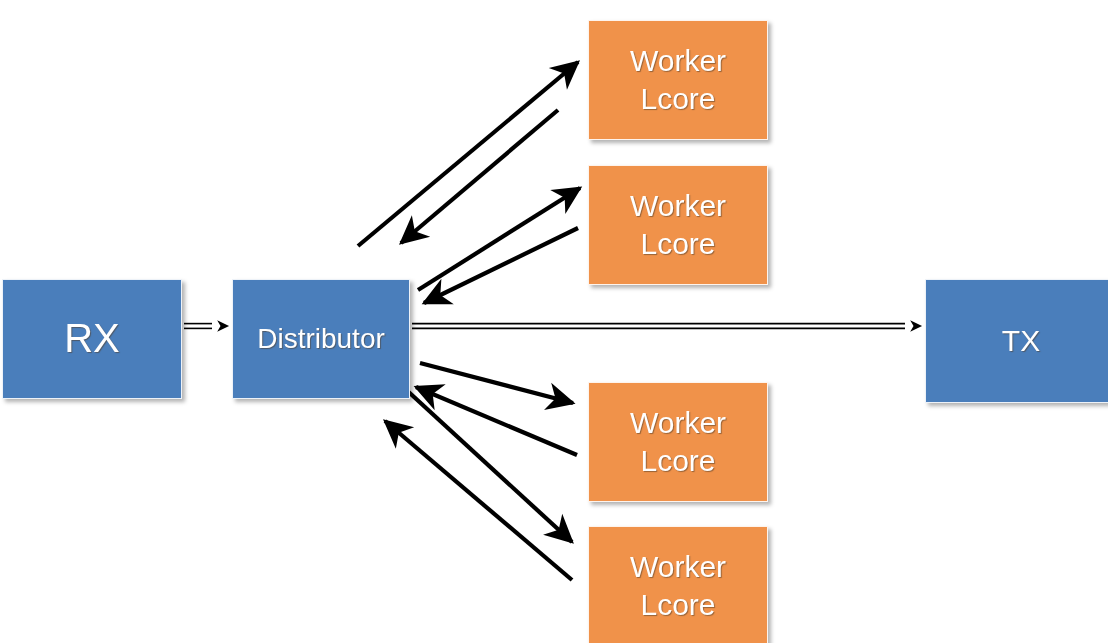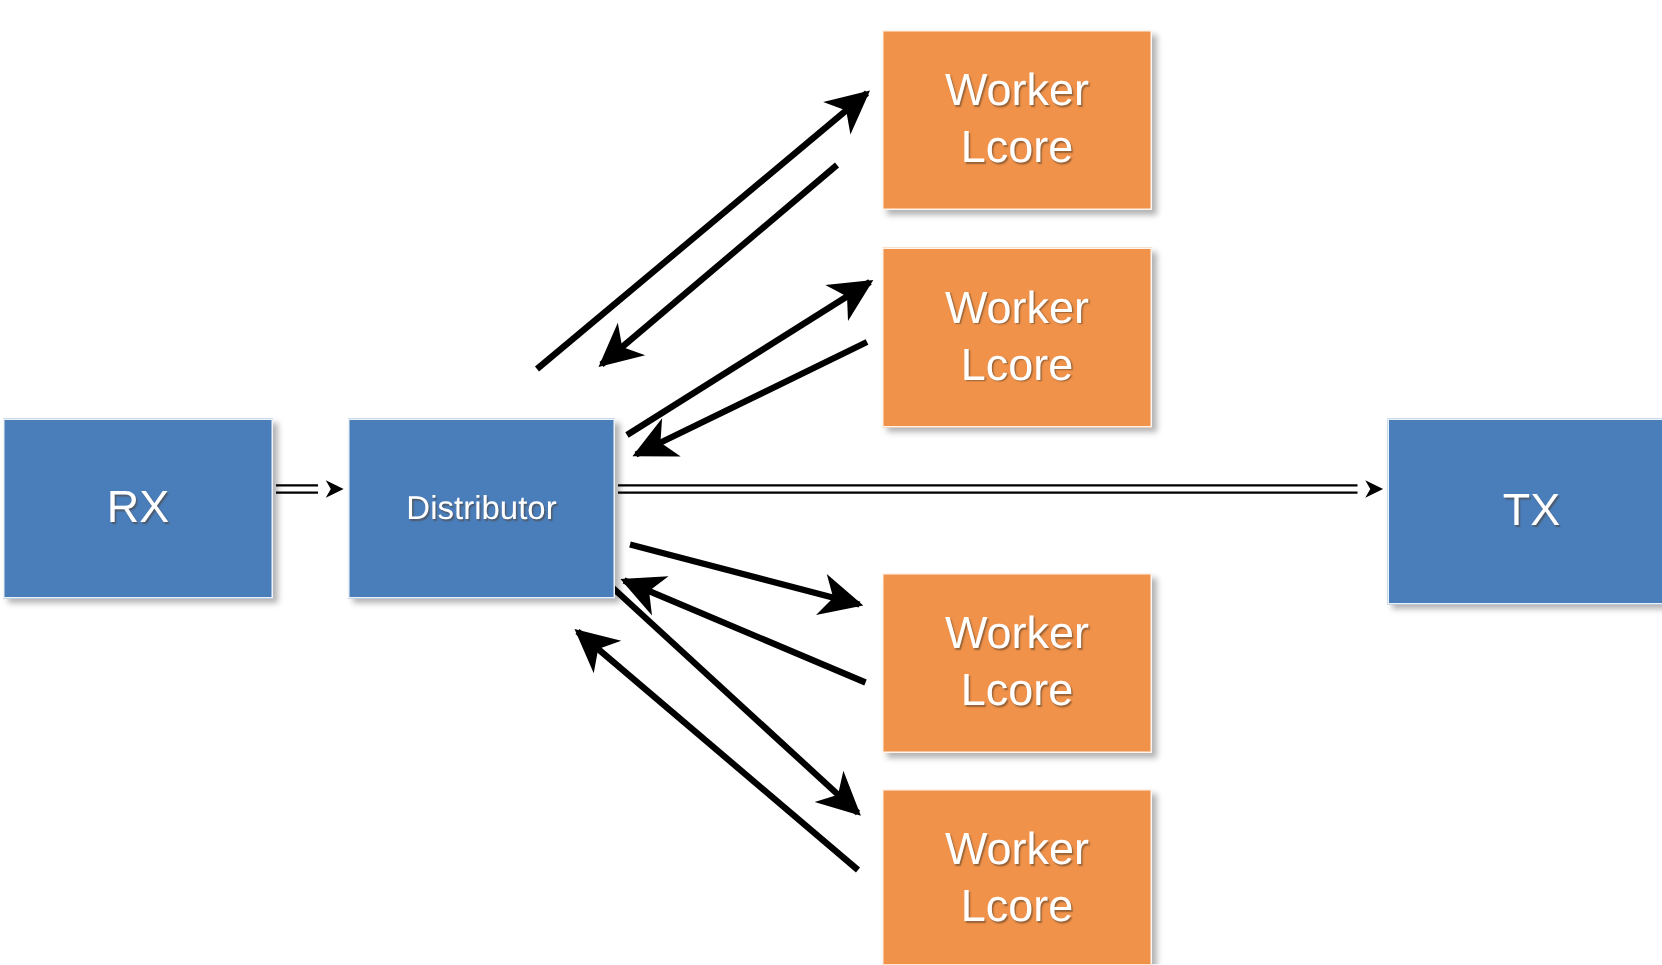--- a/index.html
+++ b/index.html
@@ -67,24 +67,24 @@
         <line x1="558" y1="110" x2="401" y2="243" stroke="#000000" stroke-width="4.2" stroke-linecap="butt" marker-end="url(#arrowSolid)"></line>
         <line x1="418" y1="290" x2="580" y2="188" stroke="#000000" stroke-width="4.2" stroke-linecap="butt" marker-end="url(#arrowSolid)"></line>
         <line x1="578" y1="228" x2="424" y2="303" stroke="#000000" stroke-width="4.2" stroke-linecap="butt" marker-end="url(#arrowSolid)"></line>
         <line x1="420" y1="363" x2="573" y2="403" stroke="#000000" stroke-width="4.2" stroke-linecap="butt" marker-end="url(#arrowSolid)"></line>
         <line x1="577" y1="455" x2="416" y2="387" stroke="#000000" stroke-width="4.2" stroke-linecap="butt" marker-end="url(#arrowSolid)"></line>
         <line x1="401" y1="385" x2="572" y2="542" stroke="#000000" stroke-width="4.2" stroke-linecap="butt" marker-end="url(#arrowSolid)"></line>
         <line x1="572" y1="580" x2="385" y2="421" stroke="#000000" stroke-width="4.2" stroke-linecap="butt" marker-end="url(#arrowSolid)"></line>
       </g>
   </svg>
 
-  <div class="node blue" style="left: 2px; top: 264px; width: 180px; height: 120px; font-size: 30px; background: rgb(74, 126, 187); color: rgb(255, 255, 255); text-align: right;">
+  <div class="node blue" style="left: 2px; top: 264px; width: 180px; height: 120px; font-size: 40px; background: rgb(74, 126, 187); color: rgb(255, 255, 255); text-align: right;">
       <span class="line">RX</span>
     </div>
-  <div class="node blue" style="left: 232px; top: 264px; width: 178px; height: 120px; font-size: 22px; background: rgb(74, 126, 187); color: rgb(255, 255, 255);">
+  <div class="node blue" style="left: 232px; top: 264px; width: 178px; height: 120px; font-size: 28px; background: rgb(74, 126, 187); color: rgb(255, 255, 255);">
       <span class="line">Distributor</span>
     </div>
   <div class="node orange" style="left: 588px; top: 5px; width: 180px; height: 120px; font-size: 30px; background: rgb(240, 146, 74); color: rgb(255, 255, 255);">
       <span class="line">Worker</span>
       <span class="line">Lcore</span>
     </div>
   <div class="node orange" style="left: 588px; top: 150px; width: 180px; height: 120px; font-size: 30px; background: rgb(240, 146, 74); color: rgb(255, 255, 255);">
       <span class="line">Worker</span>
       <span class="line">Lcore</span>
     </div>

